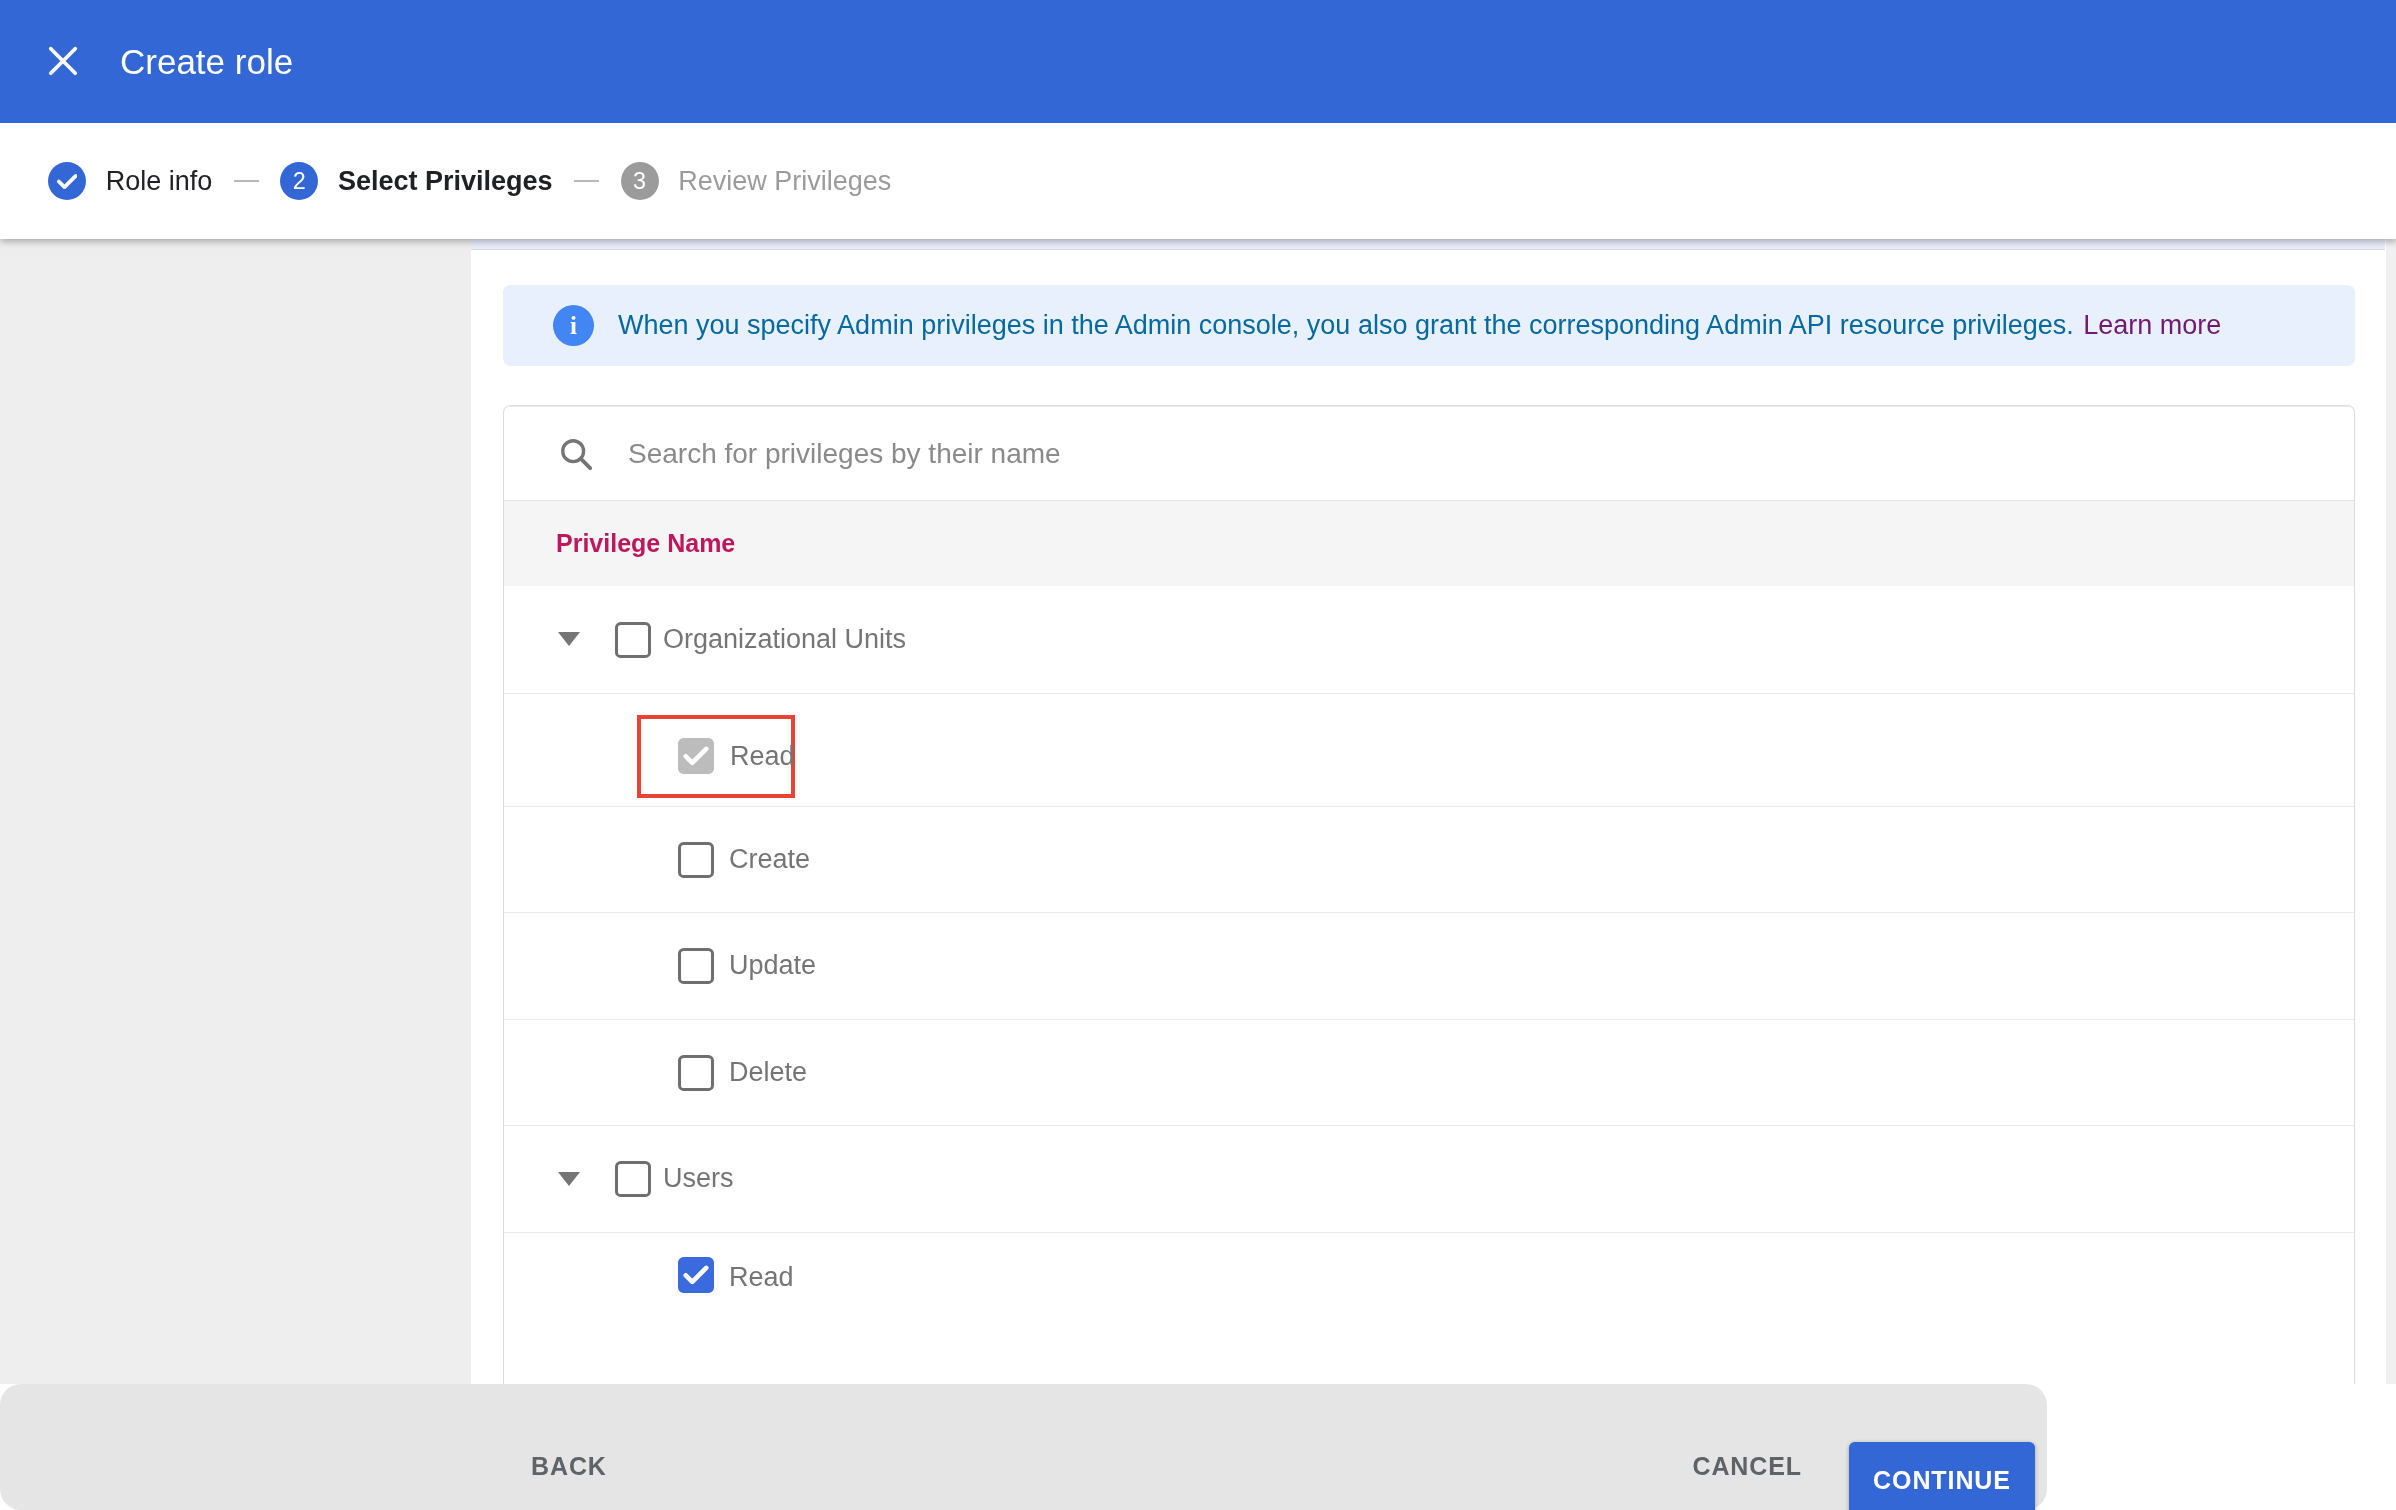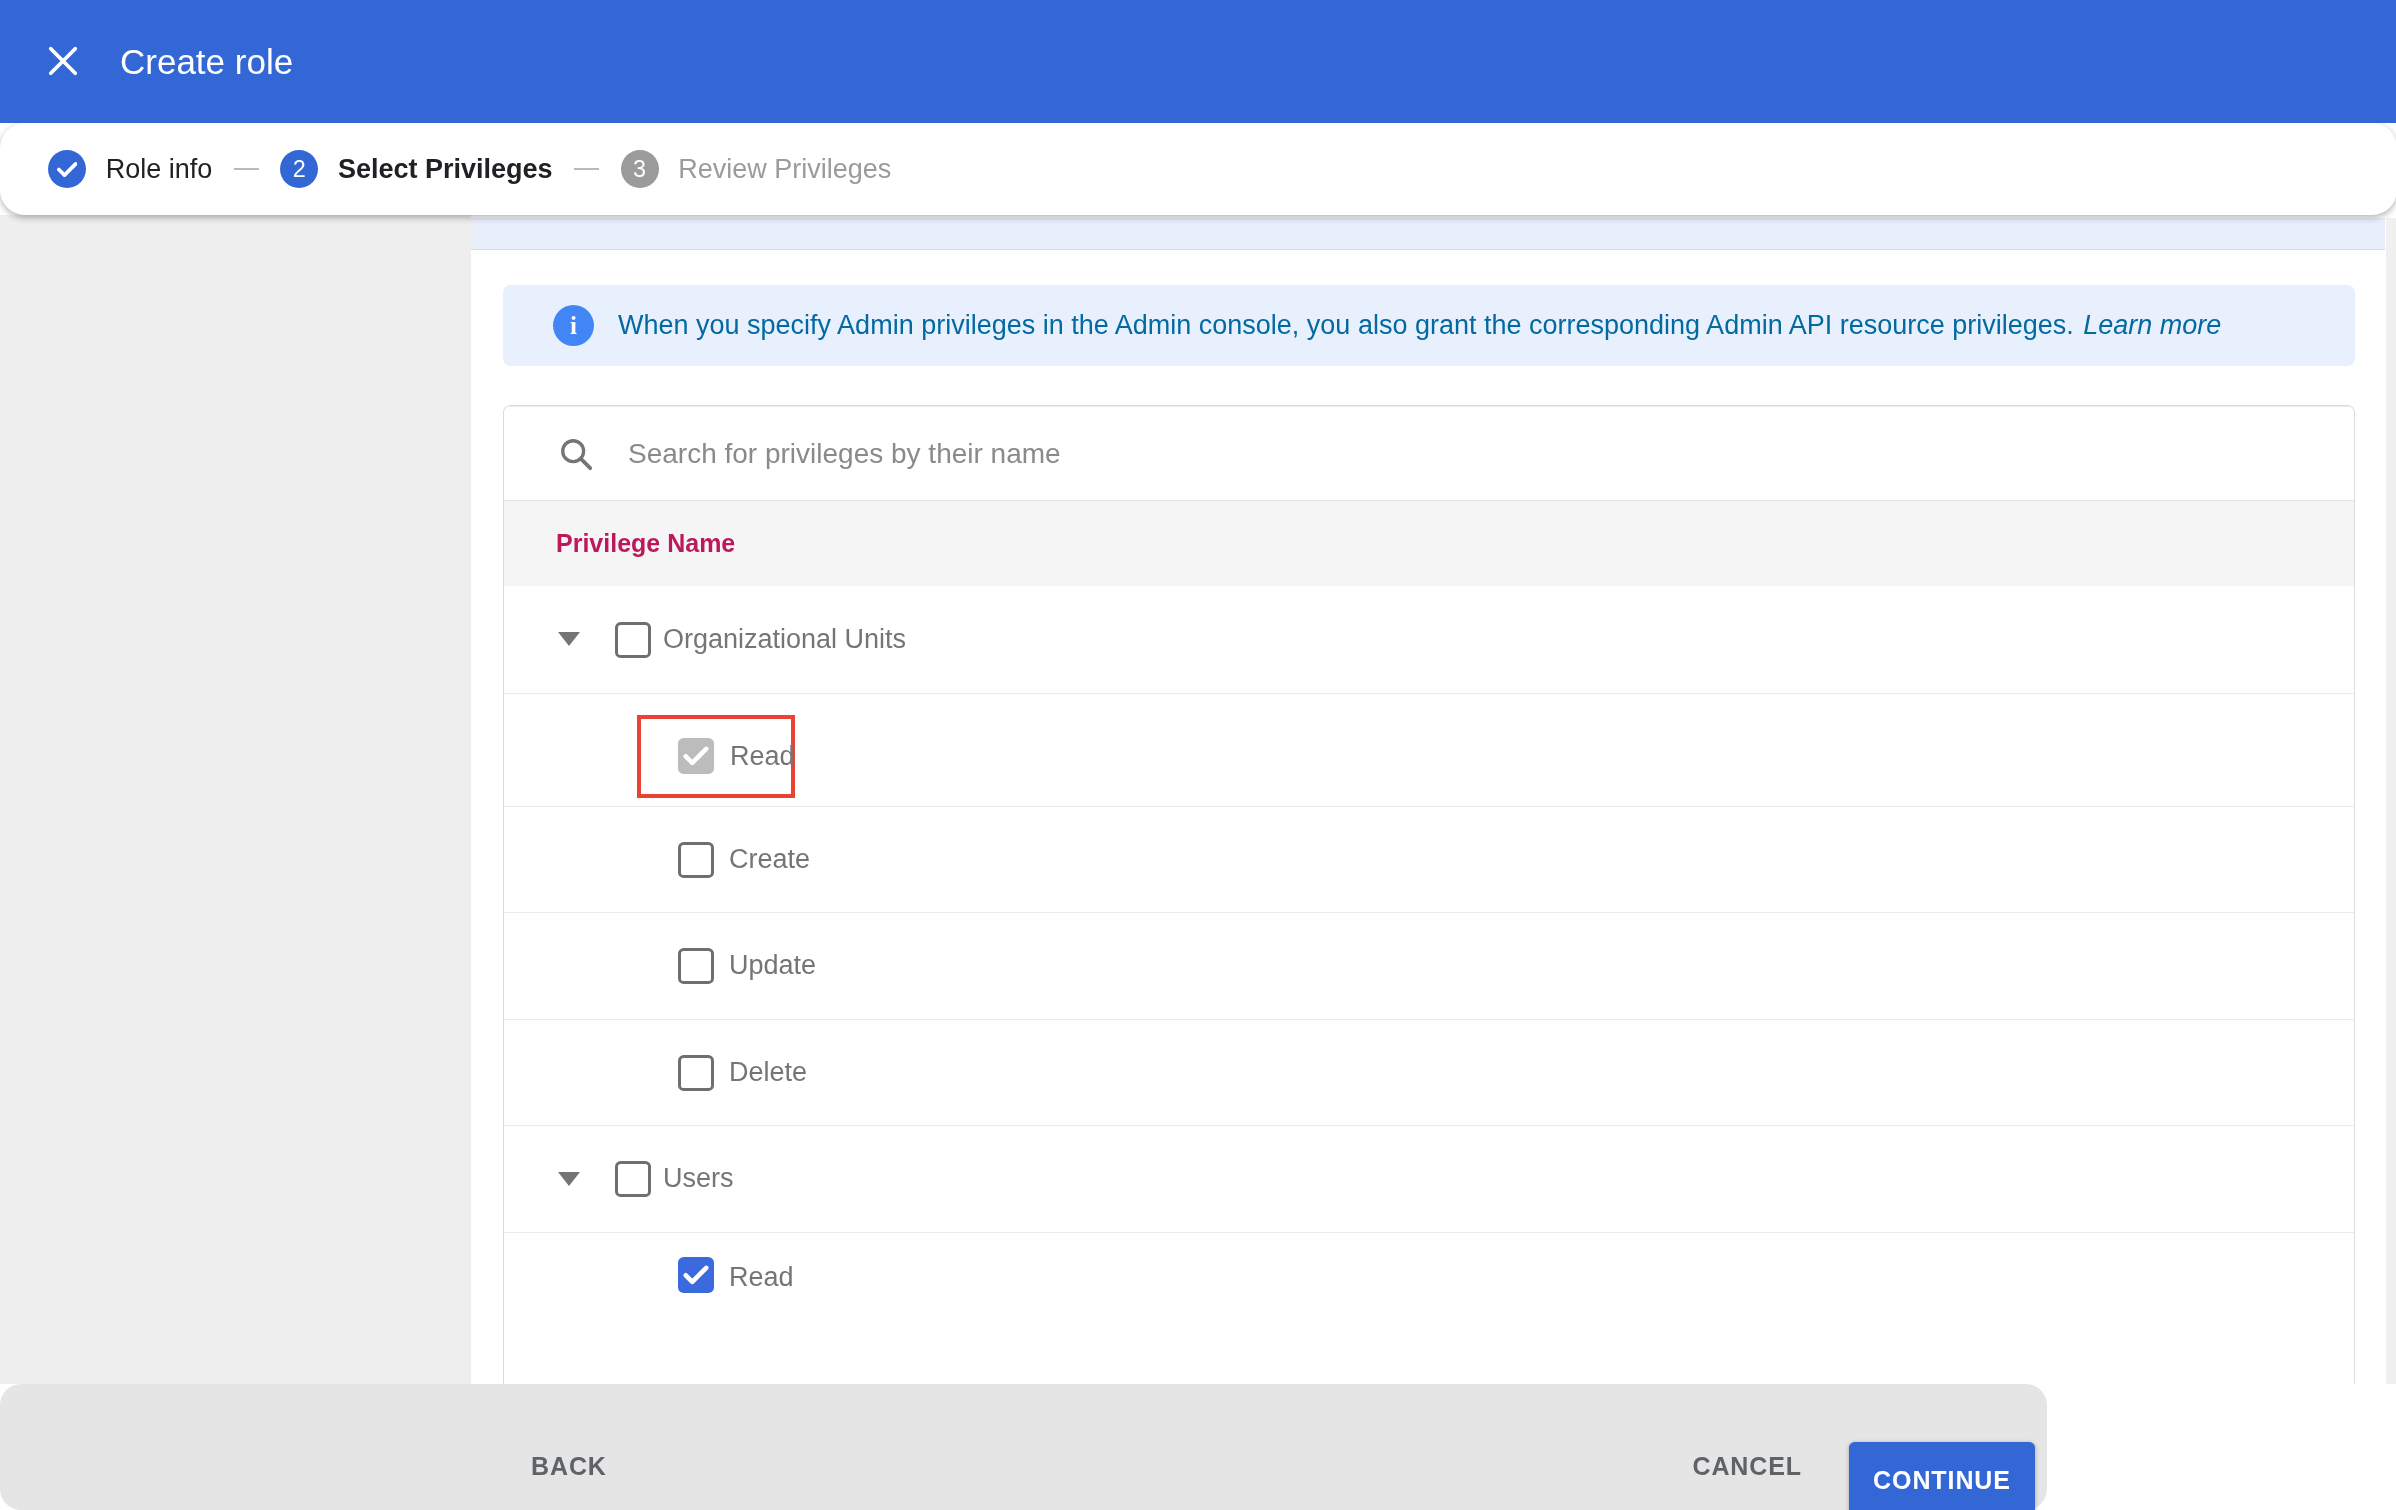--- a/index.html
+++ b/index.html
@@ -9,23 +9,23 @@
 
   
   .appbar { position:absolute; top:0; left:0; width:2397px; height:123px;
             background:#3367d6; display:flex; align-items:center; z-index:30; }
   .close-btn { position:absolute; left:45px; top:43px; width:36px; height:36px;
                display:flex; align-items:center; justify-content:center; cursor:pointer; }
   .appbar-title { position:absolute; left:120px; top:0; height:123px; display:flex;
                   align-items:center; color:#ffffff; font-size:35px; font-weight:400; }
 
   
-  .stepper { position:absolute; top:123px; left:0; width:2397px; height:92px; background:#ffffff;
+  .stepper { position:absolute; top:123px; left:0; width:2397px; height:116px; background:#ffffff;
              display:flex; align-items:center; padding-left:48px; z-index:20;
-             box-shadow:0 2.8px 6.6px rgba(0,0,0,0.28);border-radius:25px; }
+             box-shadow:0 2.8px 6.6px rgba(0,0,0,0.28); }
   .step { display:flex; align-items:center; }
   .step-circle { width:38px; height:38px; border-radius:50%; display:flex; align-items:center;
                  justify-content:center; color:#fff; font-size:23.4px; flex:0 0 auto; }
   .step-circle.done, .step-circle.active { background:#3367d6; }
   .step-circle.upcoming { background:#9b9b9b; }
   .step-label { margin-left:19.7px; font-size:27px; color:#202124; }
   .step-label.active { font-weight:700; }
   .step-label.upcoming { color:#9b9b9b; }
   .step-connector { width:25px; height:2.8px; background:#b9b9b9; margin:0 21.5px; }
 
@@ -37,21 +37,21 @@
   .scrollbar-track { position:absolute; right:0; top:2.8px; width:11.2px; height:1166px; background:#f0f0f0; }
 
   
   .banner { position:absolute; left:32px; top:70px; width:1852px; height:81px; background:#e8f0fe;
             border-radius:7.5px; display:flex; align-items:center; }
   .info-icon { width:41px; height:41px; border-radius:50%; background:#4285f4; color:#ffffff;
                margin-left:50px; display:flex; align-items:center; justify-content:center;
                font-size:25px; font-weight:700; flex:0 0 auto;
                font-family:"Liberation Serif", serif; }
   .banner-text { margin-left:24px; font-size:27px; color:#0369a1; }
-  .banner-link { margin-left:9.4px; font-size:27px; color:#0369a1; cursor:pointer;font-style:italic; }
+  .banner-link { margin-left:9.4px; font-size:27px; color:#701a75; cursor:pointer; }
 
   
   .card { position:absolute; left:32px; top:190px; width:1852px; height:979px;
           border:1.9px solid #dadce0; border-bottom:none; border-radius:7.5px 7.5px 0 0;
           background:#fff; overflow:hidden; }
   .card-title-row { height:104px; display:flex; align-items:center; padding-left:52px; }
   .card-title { font-size:29px; font-weight:700; color:#3c4043; }
   .help-icon { width:32px; height:32px; border-radius:50%; background:#757575; color:#ffffff;
                margin-left:20.6px; display:flex; align-items:center; justify-content:center;
                font-size:21.5px; font-weight:700; cursor:pointer; }

